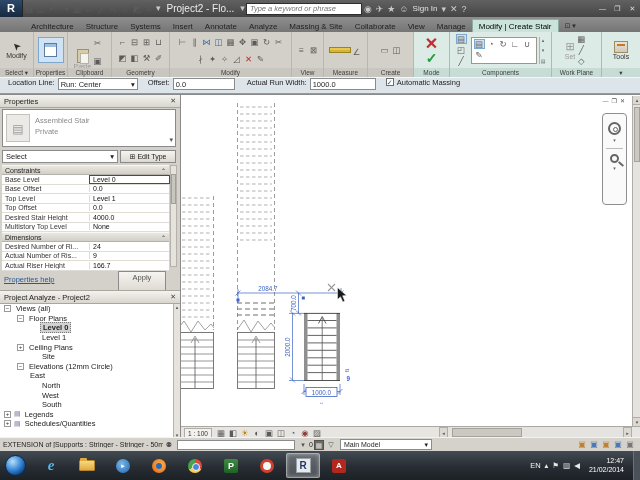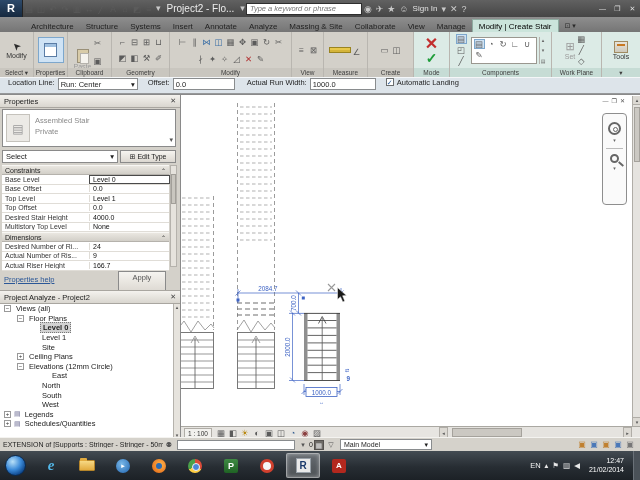--- a/index.html
+++ b/index.html
@@ -352,21 +352,21 @@
     <span style="margin-left:8px">Location Line:</span>
     <div class="obox" style="width:80px;margin-left:3px">
         <span>Run: Center</span>
         <span>▾</span>
       </div>
     <span style="margin-left:10px">Offset:</span>
     <input class="oinput" style="width: 62px; margin-left: 3px;" value="0.0">
     <span style="margin-left:12px">Actual Run Width:</span>
     <input class="oinput" style="width: 66px; margin-left: 3px;" value="1000.0">
     <span class="cbx">✓</span>
-    <span>Automatic Landing</span>
+    <span>Automatic Massing</span>
   </div>
 
   <div class="abs" id="leftcol">
     <div style="position:relative;height:195px">
       <div class="phead">
           <span>Properties</span>
           <span class="phx">✕</span>
         </div>
       <div id="typesel">
         <div class="tthumb">▤</div>
@@ -451,47 +451,47 @@
             <span class="tlbl">Floor Plans</span>
           </div>
           <div class="trow sel" style="padding-left: 30px;">
             <span style="width: 10px; flex: 0 0 auto;"></span>
             <span class="tlbl">Level 0</span>
           </div>
           <div class="trow" style="padding-left: 30px;">
             <span style="width: 10px; flex: 0 0 auto;"></span>
             <span class="tlbl">Level 1</span>
           </div>
+          <div class="trow" style="padding-left: 17px;">
+            <span class="texp">+</span>
+            <span class="tlbl">Ceiling Plans</span>
+          </div>
           <div class="trow" style="padding-left: 30px;">
             <span style="width: 10px; flex: 0 0 auto;"></span>
             <span class="tlbl">Site</span>
           </div>
           <div class="trow" style="padding-left: 17px;">
-            <span class="texp">+</span>
-            <span class="tlbl">Ceiling Plans</span>
-          </div>
-          <div class="trow" style="padding-left: 17px;">
             <span class="texp">−</span>
             <span class="tlbl">Elevations (12mm Circle)</span>
           </div>
-          <div class="trow" style="padding-left: 40px;">
+          <div class="trow" style="padding-left: 18px;">
             <span style="width: 10px; flex: 0 0 auto;"></span>
             <span class="tlbl">East</span>
           </div>
           <div class="trow" style="padding-left: 30px;">
             <span style="width: 10px; flex: 0 0 auto;"></span>
             <span class="tlbl">North</span>
           </div>
           <div class="trow" style="padding-left: 30px;">
             <span style="width: 10px; flex: 0 0 auto;"></span>
-            <span class="tlbl">South</span>
+            <span class="tlbl">West</span>
           </div>
           <div class="trow" style="padding-left: 30px;">
             <span style="width: 10px; flex: 0 0 auto;"></span>
-            <span class="tlbl">West</span>
+            <span class="tlbl">South</span>
           </div>
           <div class="trow" style="padding-left: 4px;">
             <span class="texp">+</span>
             <span class="tico">▤</span>
             <span class="tlbl">Legends</span>
           </div>
           <div class="trow" style="padding-left: 4px;">
             <span class="texp">+</span>
             <span class="tico">▤</span>
             <span class="tlbl">Schedules/Quantities</span>

